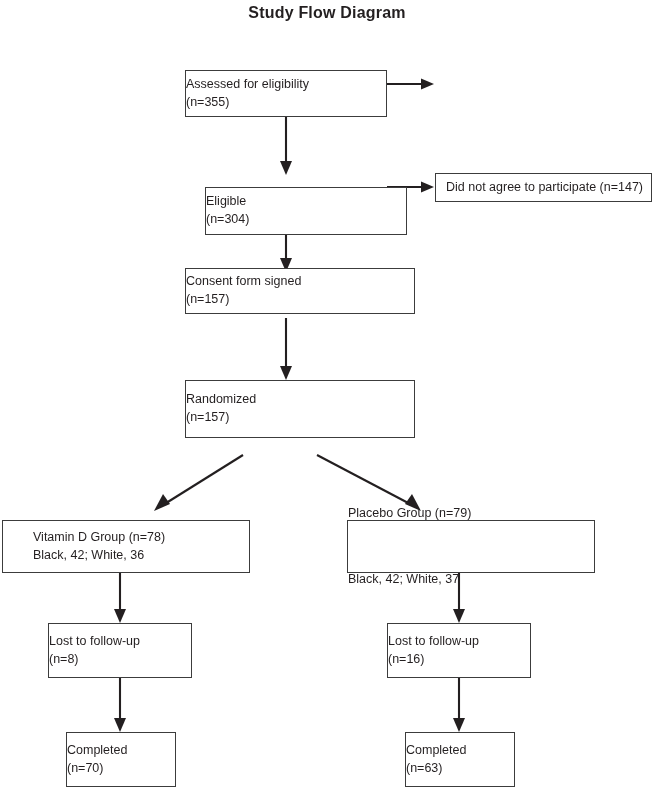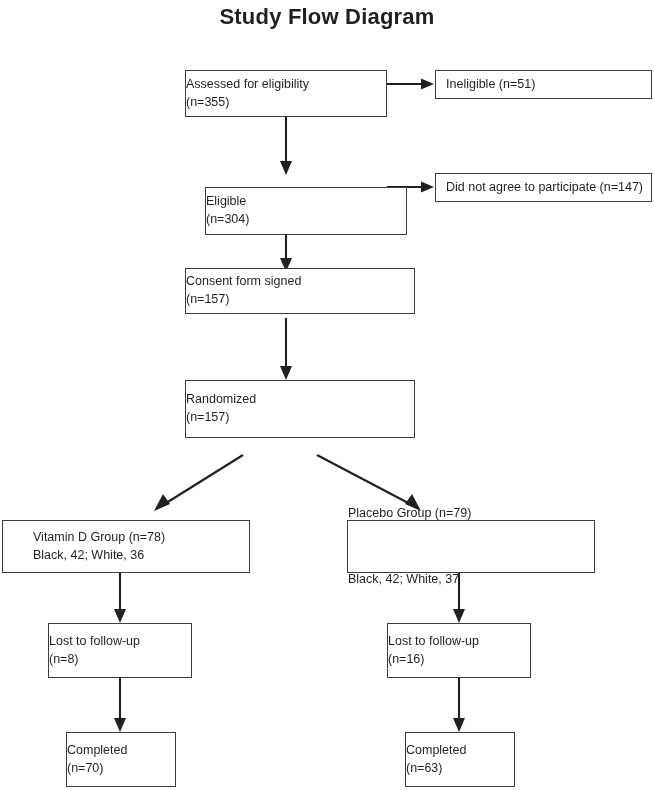--- a/index.html
+++ b/index.html
@@ -18,21 +18,21 @@
     height: 790px;
     background: #ffffff;
     overflow: hidden;
   }
   #title {
     position: absolute;
     left: 0;
     top: 4px;
     width: 654px;
     text-align: center;
-    font-size: 22px;
+    font-size: 16px;
     font-weight: bold;
     letter-spacing: 0.2px;
     color: #231f20;
   }
   .node {
     position: absolute;
     box-sizing: border-box;
     border: 1.6px solid #3c3c3c;
     background: #ffffff;
     display: flex;
@@ -133,23 +133,20 @@
       <line x1="459" y1="678" x2="459" y2="723"></line>
       <polygon points="459,732 453,718 465,718"></polygon>
     </g>
   </svg>
 
   <div class="node" style="left:185px; top:70px; width:202px; height:47px;">
     <span class="ln">Assessed for eligibility</span>
     <span class="ln">(n=355)</span>
   </div>
 
-  <div class="node left-align" style="left:435px; top:70px; width:217px; height:29px;">
-    <span class="ln">Ineligible (n=51)</span>
-  </div>
 
   <div class="node" style="left:185px; top:187px; width:202px; height:48px;margin-left:20px;">
     <span class="ln">Eligible</span>
     <span class="ln">(n=304)</span>
   </div>
 
   <div class="node left-align" style="left:435px; top:173px; width:217px; height:29px;">
     <span class="ln">Did not agree to participate (n=147)</span>
   </div>
 

